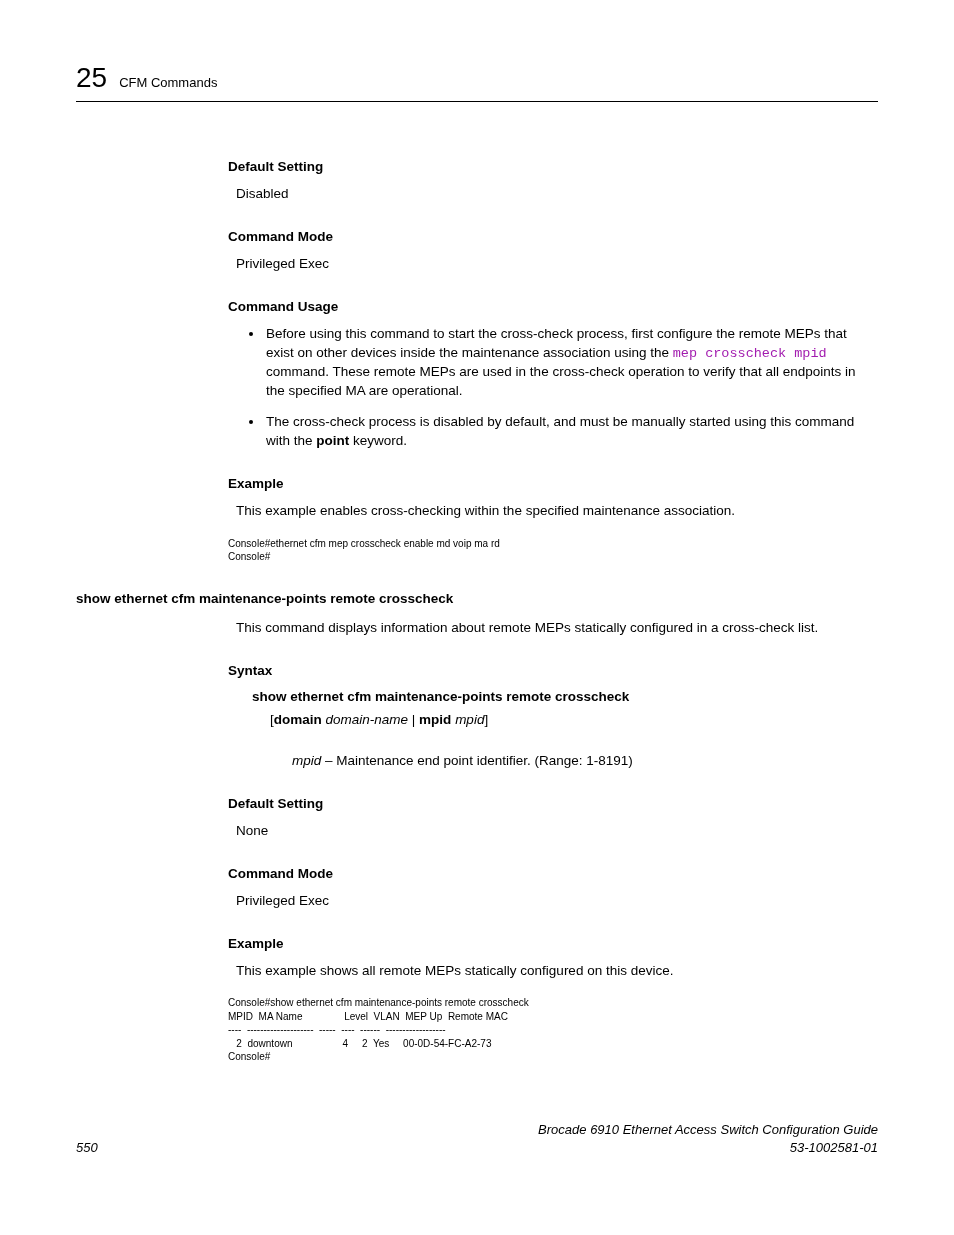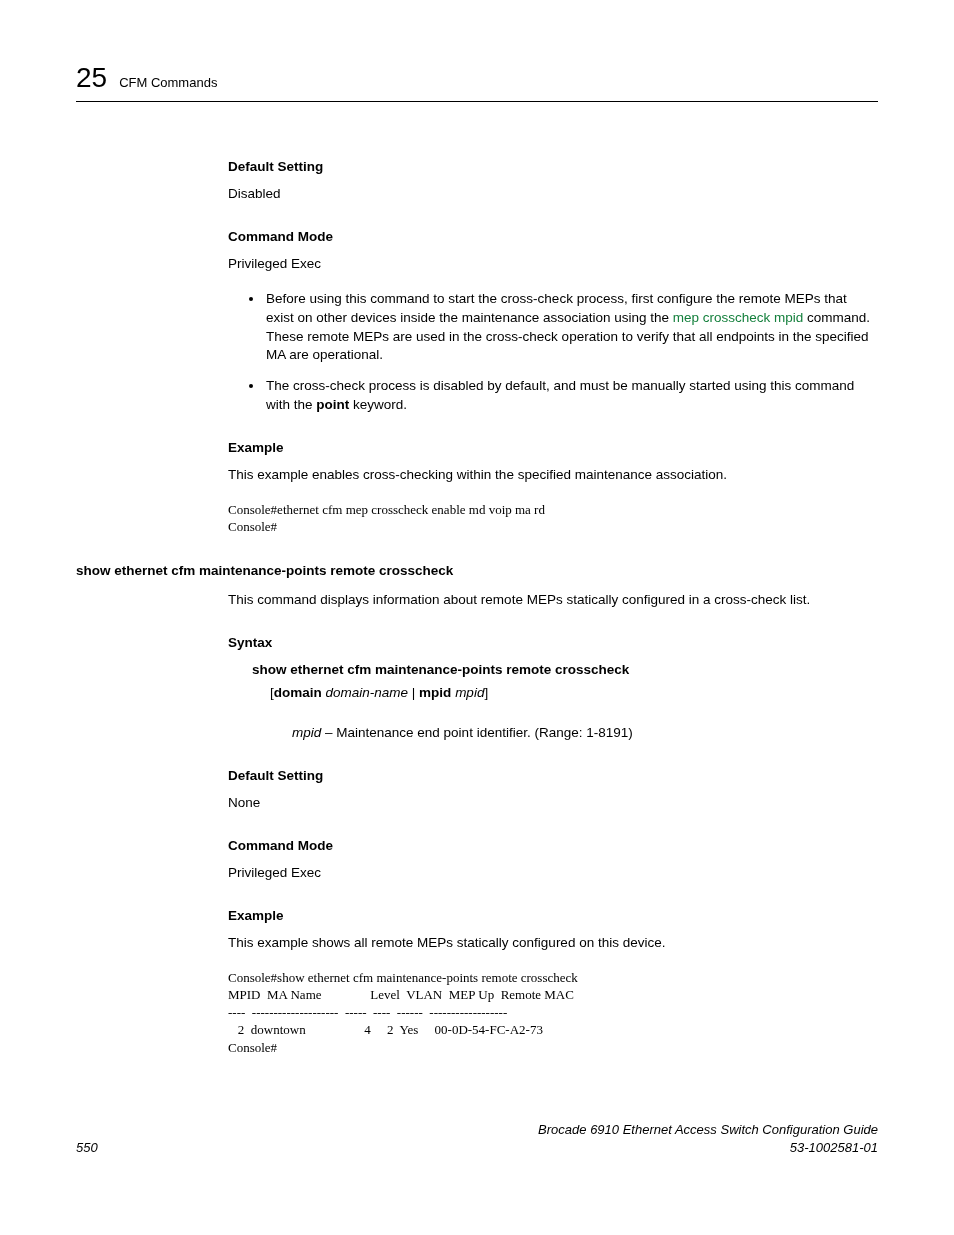--- a/index.html
+++ b/index.html
@@ -33,33 +33,33 @@
     font-size: 13px;
   }
   .content {
     margin-left: 152px;
   }
   .h4 {
     font-weight: bold;
     margin-top: 24px;
     margin-bottom: 8px;
   }
-  .para { margin: 6px 0 16px 0; }
+  .para { margin: 6px 0 16px 8px; }
   ul.bullets {
     margin: 4px 0 16px 0;
     padding-left: 36px;
   }
   ul.bullets li {
     margin-bottom: 12px;
     padding-left: 2px;
   }
-  .link { color: #15803d; }
+  .link { color: #a21caf; font-family: Liberation Mono, monospace; }
   .mono {
-    font-family: Liberation Serif, serif;
-    font-size: 13px;
+    font-family: Liberation Sans, sans-serif;
+    font-size: 10px;
     white-space: pre;
     margin: 14px 0 18px 0;
     line-height: 1.35;
   }
   .cmdtitle {
     font-weight: bold;
     margin-left: 0;
     margin-top: 26px;
     margin-bottom: 10px;
   }
@@ -94,20 +94,21 @@
   </div>
 
   <div class="content">
 
     <div class="h4">Default Setting</div>
     <div class="para">Disabled</div>
 
     <div class="h4">Command Mode</div>
     <div class="para">Privileged Exec</div>
 
+    <div class="h4">Command Usage</div>
     <ul class="bullets">
       <li>
         <span>Before using this command to start the cross-check process, first configure the remote MEPs that exist on other devices inside the maintenance association using the </span><span class="link">mep crosscheck mpid</span><span> command. These remote MEPs are used in the cross-check operation to verify that all endpoints in the specified MA are operational.</span>
       </li>
       <li>
         <span>The cross-check process is disabled by default, and must be manually started using this command with the </span><span class="bold">point</span><span> keyword.</span>
       </li>
     </ul>
 
     <div class="h4">Example</div>

